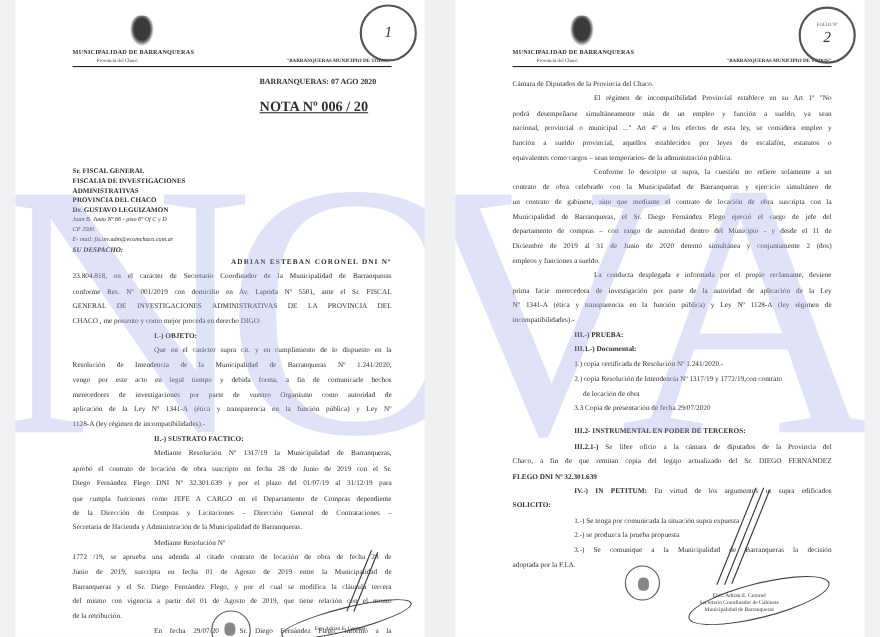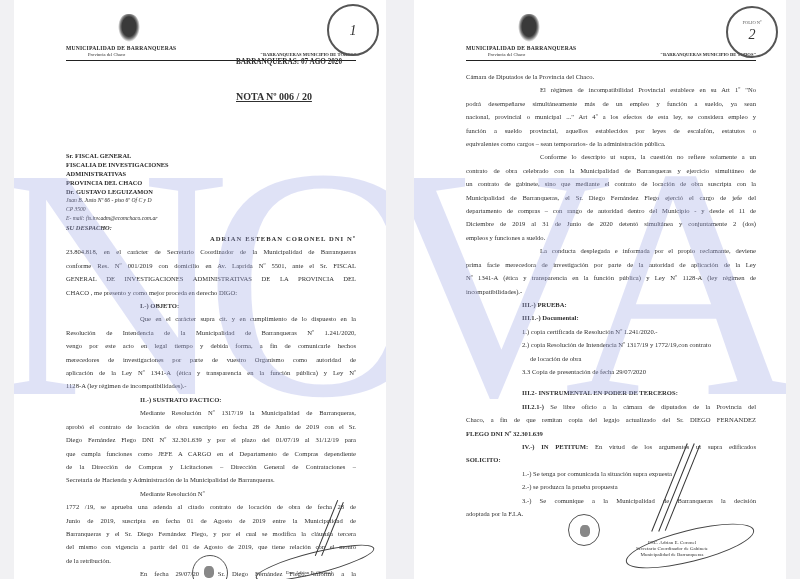--- a/index.html
+++ b/index.html
@@ -74,22 +74,22 @@
     <div class="crest"></div>
     <div class="muni-name">MUNICIPALIDAD DE BARRANQUERAS</div>
     <div class="muni-prov">Provincia del Chaco</div>
     <div class="slogan">"BARRANQUERAS MUNICIPIO DE TODOS"</div>
     <div class="rule"></div>
   </div>
   <div class="stamp" style="left:313px; top:4px;">
     <div class="num">1</div>
   </div>
 
-  <div class="txt bold" style="left:222px; top:56px; font-size:7.2px;">BARRANQUERAS: 07 AGO 2020</div>
-  <div class="txt bold" style="left:222px; top:90px; font-size:10px; text-decoration:underline;">NOTA Nº 006 / 20</div>
+  <div class="txt bold" style="left:222px; top:68px; font-size:7.2px;">BARRANQUERAS: 07 AGO 2020</div>
+  <div class="txt bold" style="left:222px; top:90px; font-size:13px; text-decoration:underline;">NOTA Nº 006 / 20</div>
 
   <div class="addr">
     <div>Sr. FISCAL GENERAL</div>
     <div>FISCALIA DE INVESTIGACIONES</div>
     <div>ADMINISTRATIVAS</div>
     <div>PROVINCIA DEL CHACO</div>
     <div>Dr. GUSTAVO LEGUIZAMON</div>
     <div class="it">Juan B. Justo Nº 66 - piso 6º Of C y D</div>
     <div class="it">CP 3500</div>
     <div class="it">E- mail: fis.inv.adm@ecomchaco.com.ar</div>

